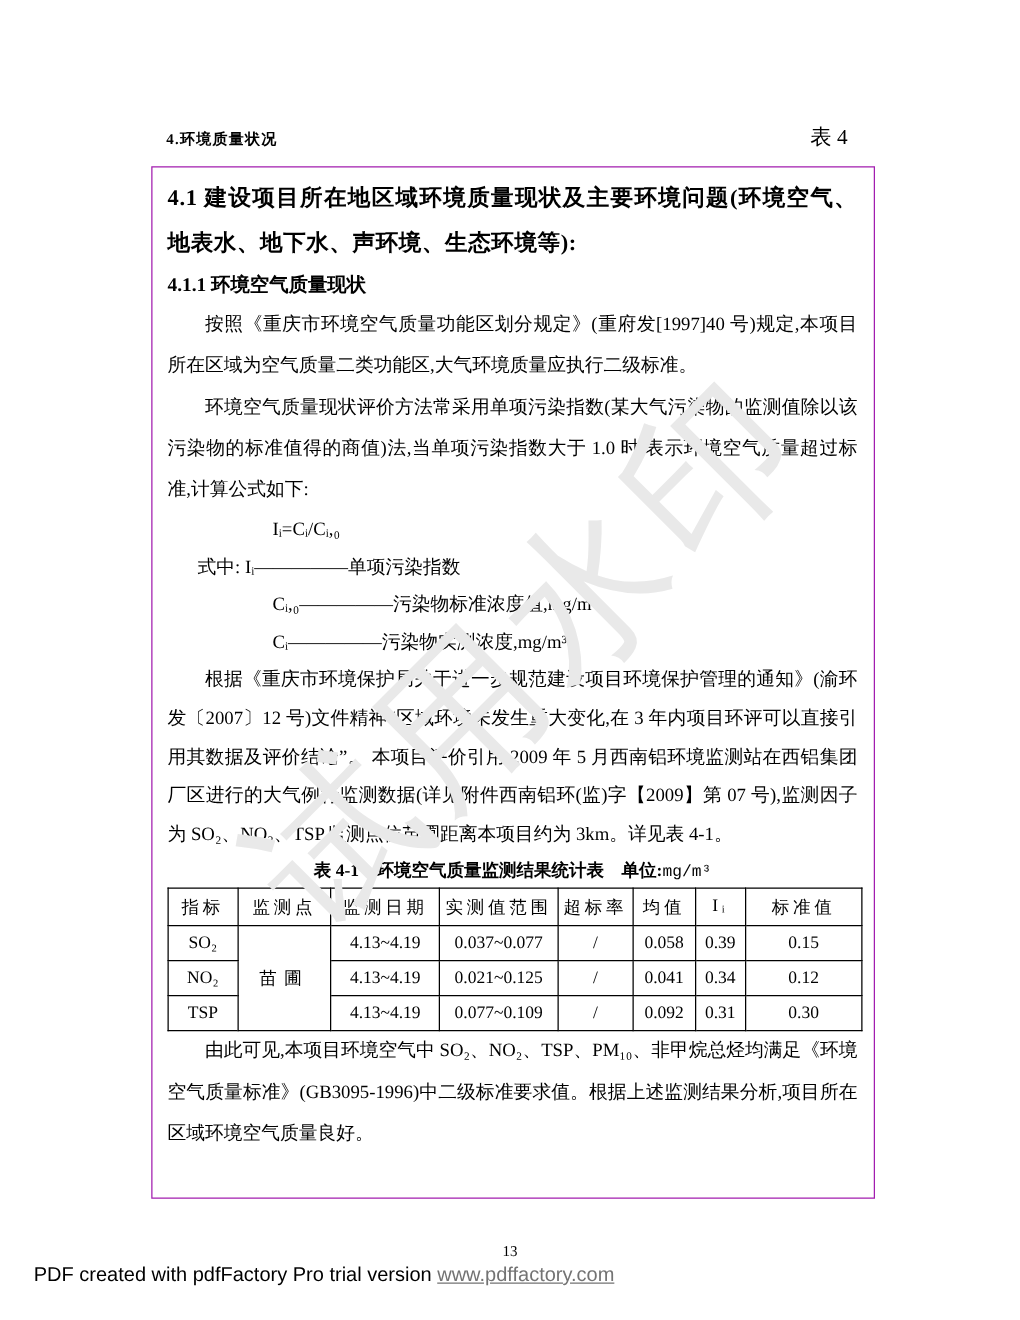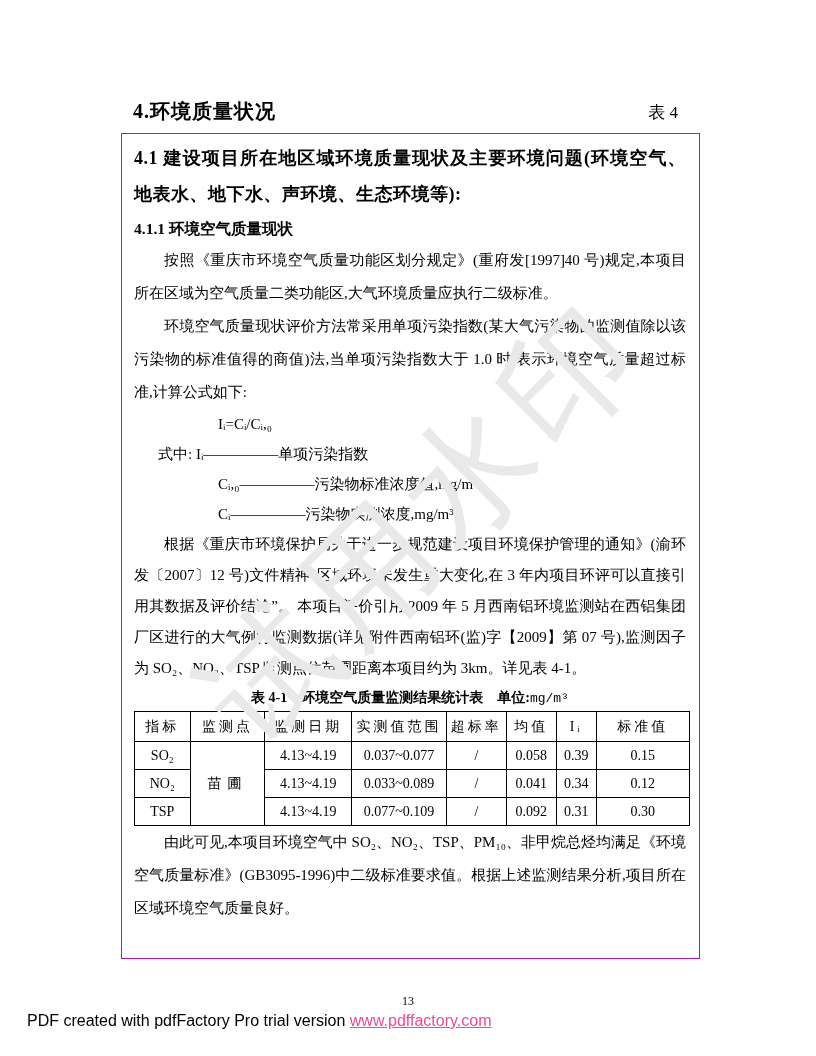--- a/index.html
+++ b/index.html
@@ -10,21 +10,21 @@
     background:#ffffff;
     font-family:"Liberation Serif", serif;
     color:#000;
     overflow:hidden;
   }
   
   .doc-header {
     position:absolute; left:121px; top:98px; width:579px;
     display:flex; justify-content:space-between; align-items:baseline;
   }
-  .doc-header .sec-title { font-size:20px; font-weight:bold; letter-spacing:1px; padding-left:12px; }
+  .doc-header .sec-title { font-size:12px; font-weight:bold; letter-spacing:1px; padding-left:12px; }
   .doc-header .tbl-ref   { font-size:17px; padding-right:22px; }
 
   
   .main-box {
     position:absolute; left:121px; top:133px; width:579px; height:826px;
     border:1px solid #a21caf;
     padding:6px 13px 4px 12px;
     overflow:hidden;
   }
   .h41 {
@@ -79,21 +79,21 @@
 
   
   .page-num {
     position:absolute; left:0; top:994px; width:816px;
     text-align:center; font-size:12px;
   }
   .pdf-footer {
     position:absolute; left:27px; top:1012px;
     font-family:"Liberation Sans", sans-serif; font-size:16px;
   }
-  .pdf-footer a { color:#ec4899; text-decoration:underline; }
+  .pdf-footer a { color:#737373; text-decoration:underline; }
 </style>
 </head>
 <body>
 
 <div class="page">
 
   <div class="doc-header">
     <span class="sec-title">4.环境质量状况</span>
     <span class="tbl-ref">表 4</span>
   </div>
@@ -135,21 +135,21 @@
         <td>4.13~4.19</td>
         <td>0.037~0.077</td>
         <td>/</td>
         <td>0.058</td>
         <td>0.39</td>
         <td>0.15</td>
       </tr>
       <tr class="data">
         <td>NO₂</td>
         <td>4.13~4.19</td>
-        <td>0.033~0.089</td>
+        <td>0.021~0.125</td>
         <td>/</td>
         <td>0.041</td>
         <td>0.34</td>
         <td>0.12</td>
       </tr>
       <tr class="data">
         <td>TSP</td>
         <td>4.13~4.19</td>
         <td>0.077~0.109</td>
         <td>/</td>

